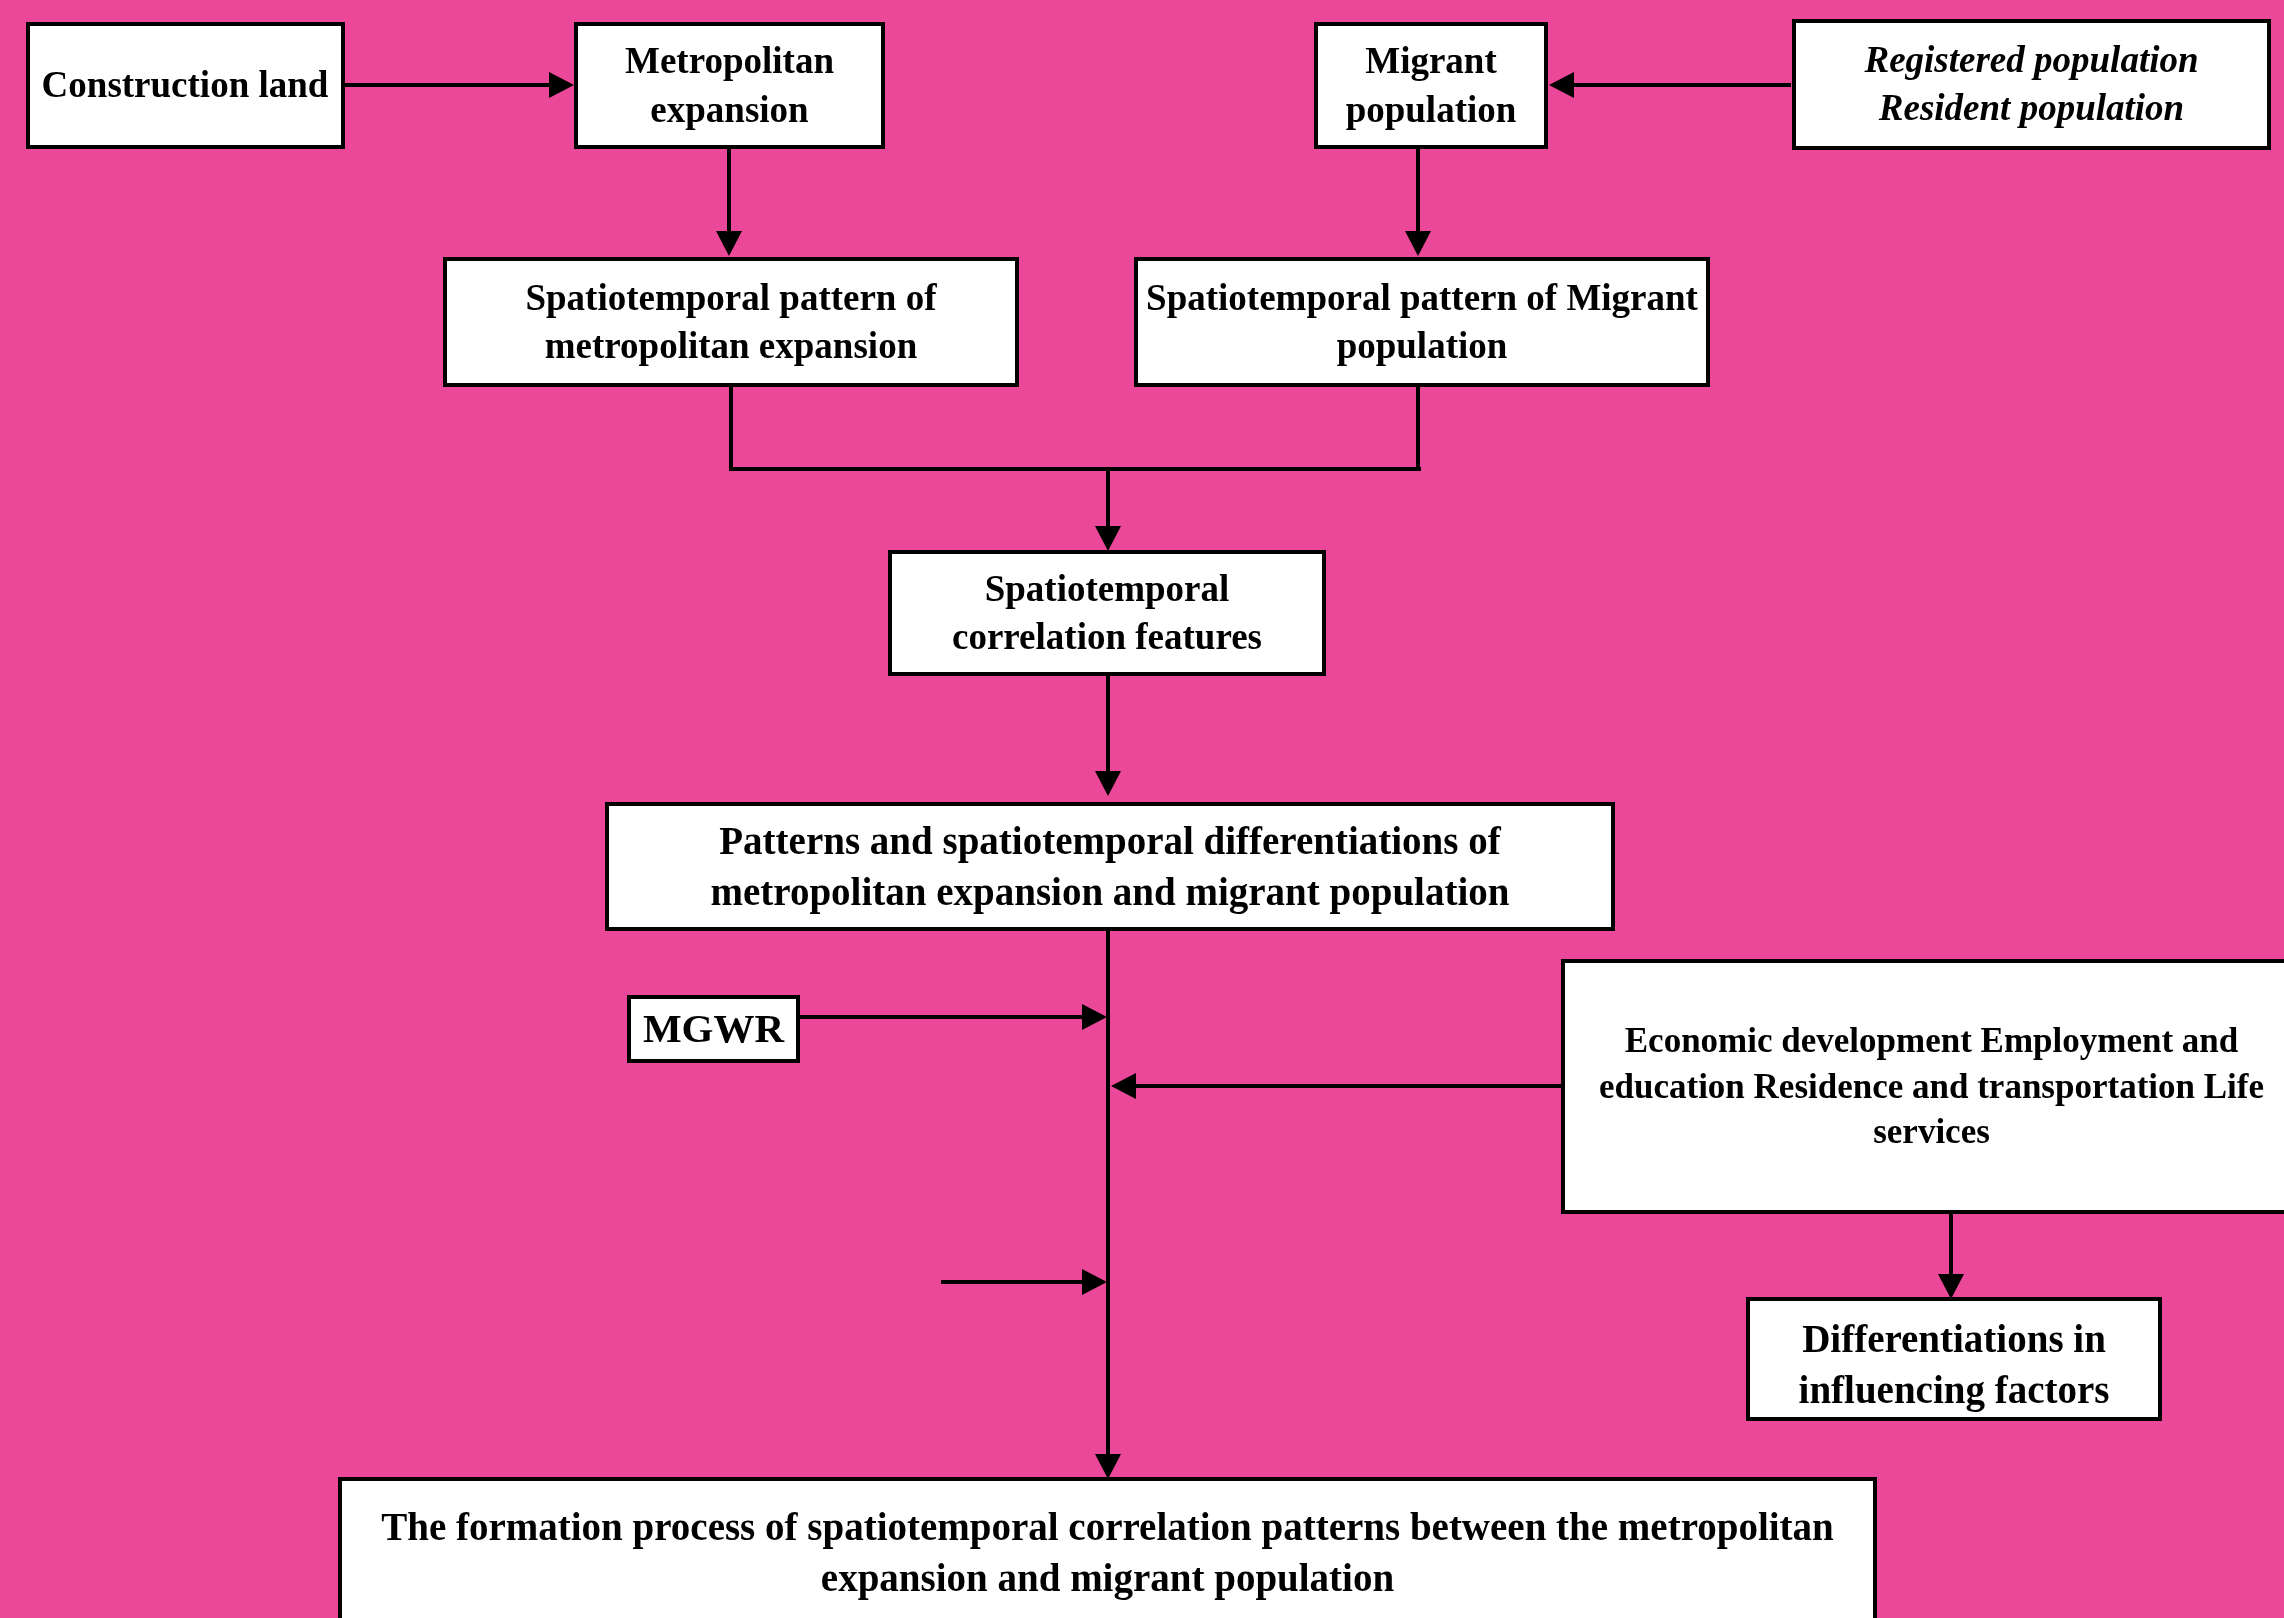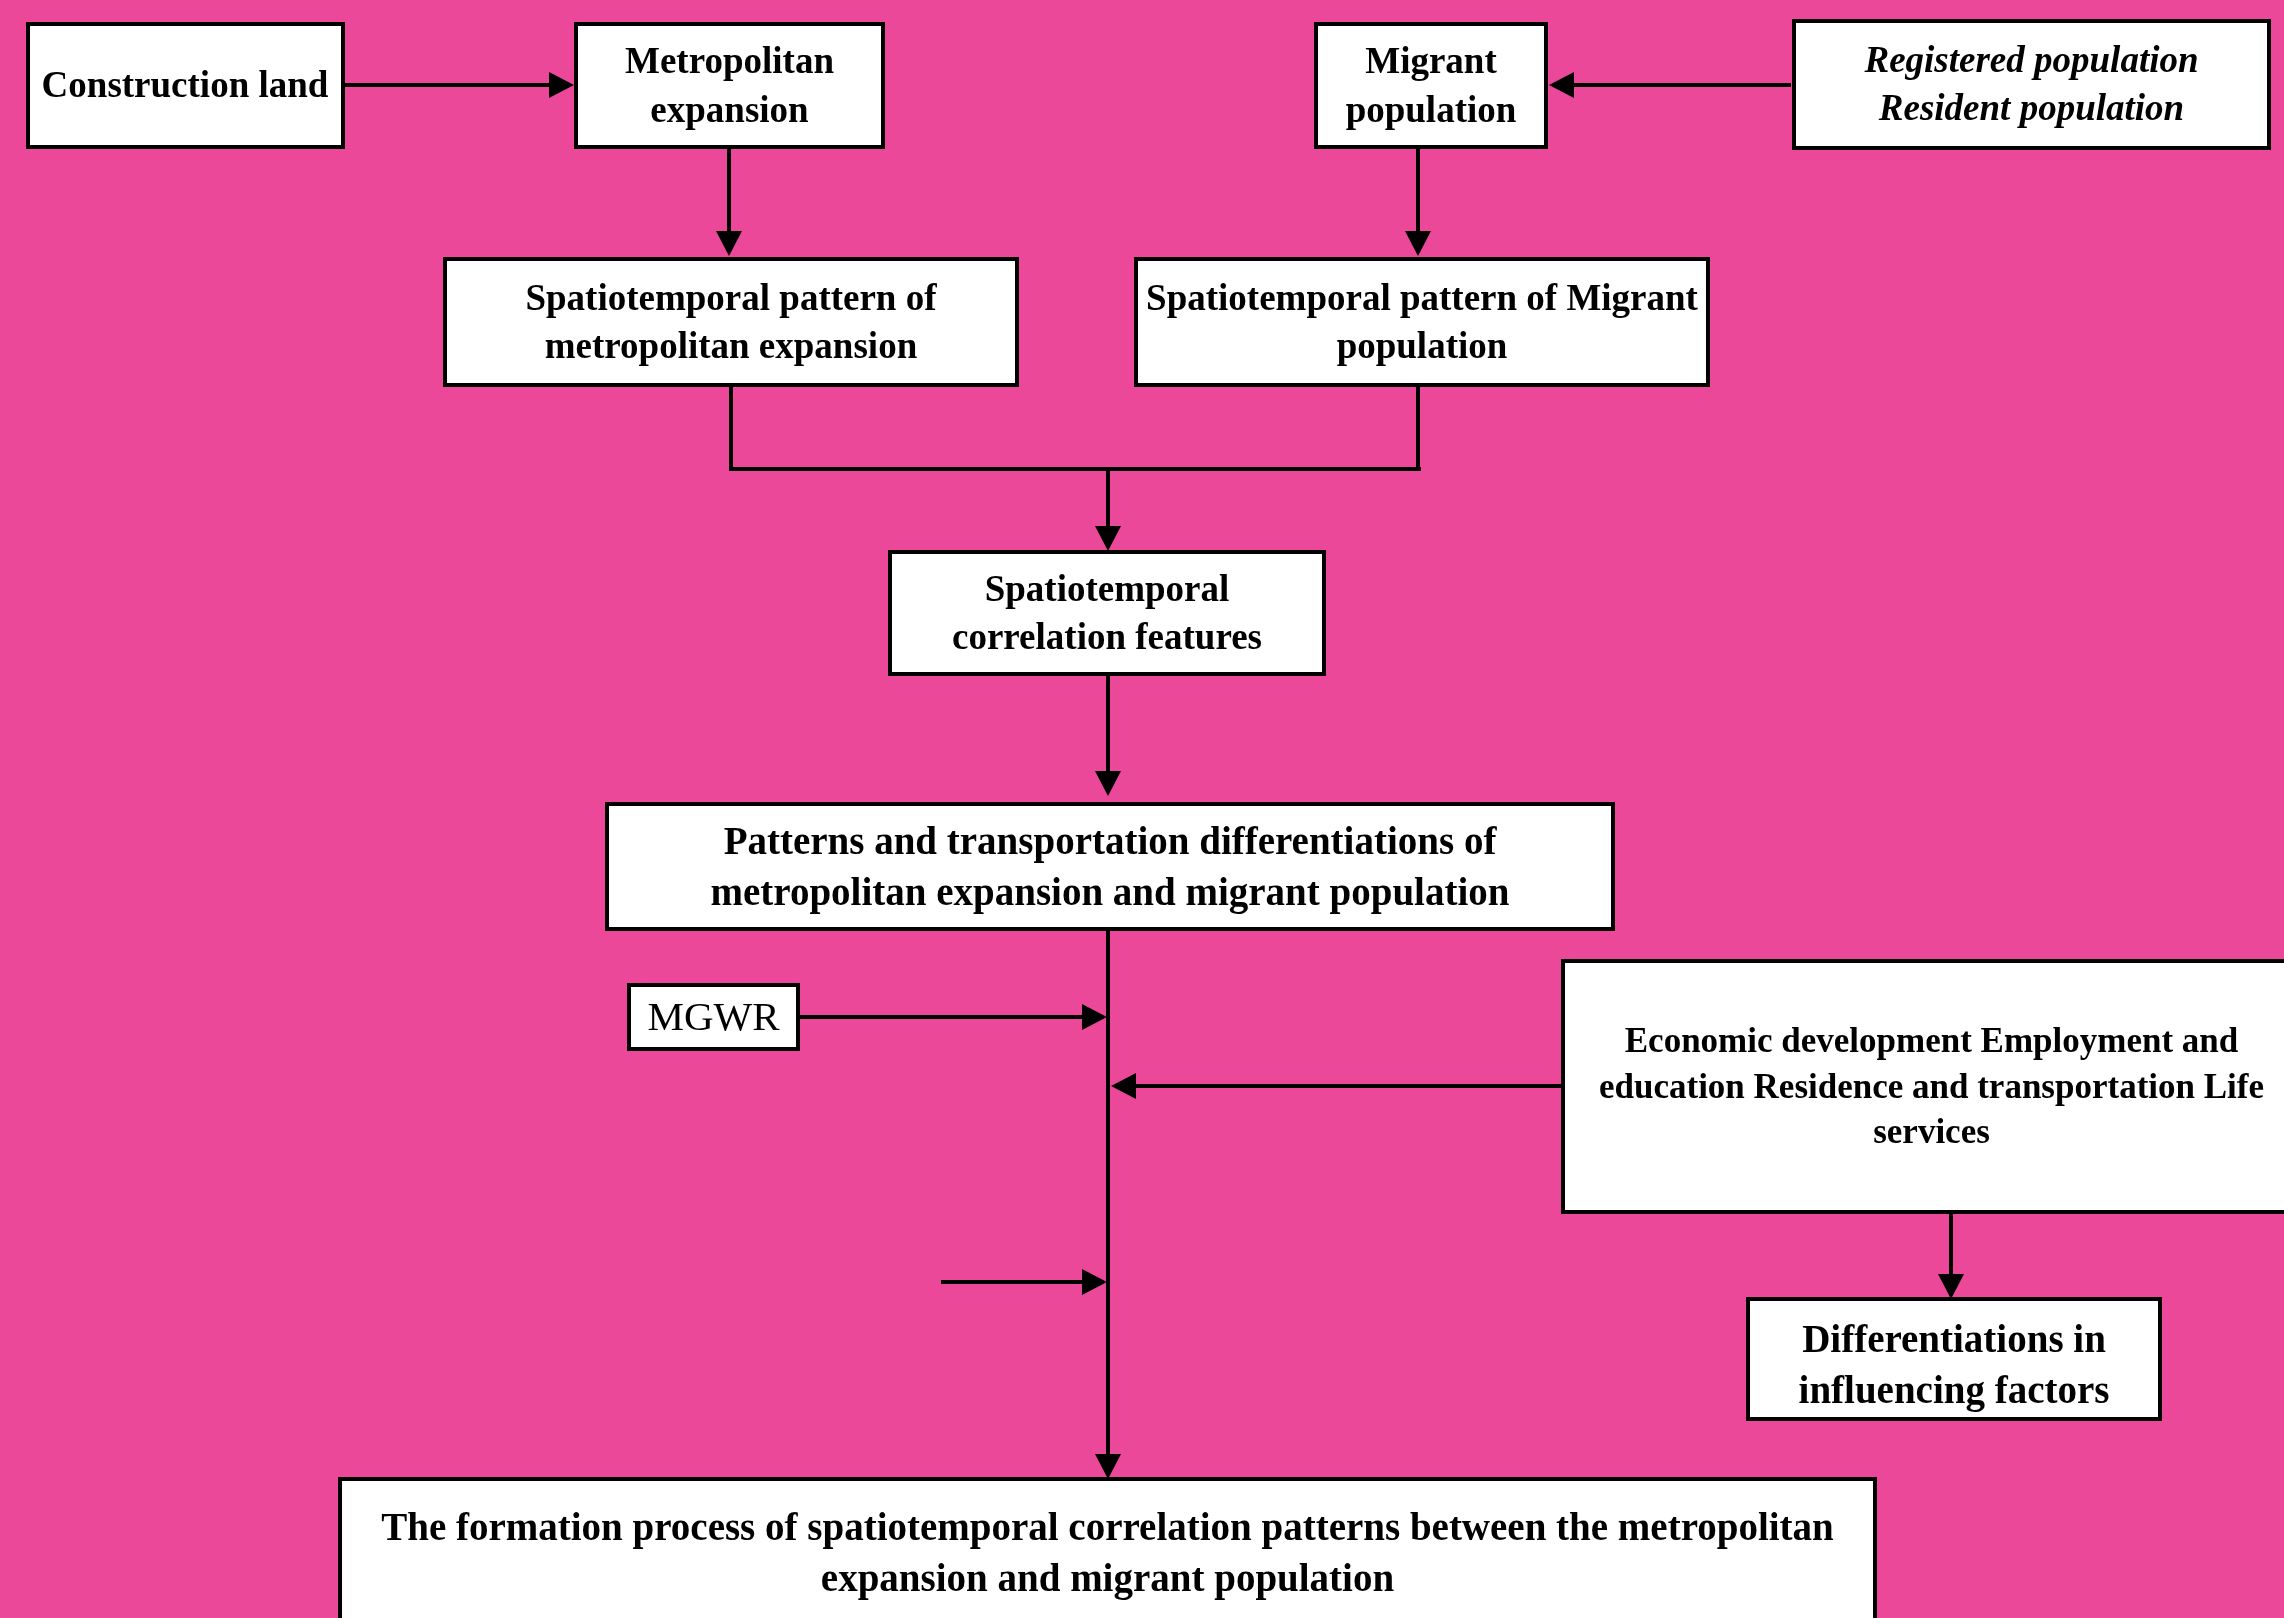--- a/index.html
+++ b/index.html
@@ -32,21 +32,22 @@
     line-height: 1.30;
     padding: 1.7px 6.8px;
     letter-spacing: 0px;
   }
   
   .cond {
     font-family: "Liberation Serif", "DejaVu Serif", serif;
     transform-origin: center center;
   }
   .plain {
-    font-weight: normal;
+    font-weight: bold;
+    margin-top: 12px;
   }
   .line {
     position: absolute;
     background: #000000;
   }
   .vline { width: 4.2px; }
   .hline { height: 4.2px; }
   .arrow {
     position: absolute;
     width: 0;
@@ -138,21 +139,21 @@
       <span>Spatiotemporal</span>
       <span>correlation features</span>
     </div>
   </div>
 
   <div class="line vline" style="left:1106px; top:676px; width:4.2px; height:100px;"></div>
   <div class="arrow arrow-down" style="left:1095px; top:771px;"></div>
 
   <div class="node cond" style="left:605px; top:802px; width:1010px; height:129px; font-size:39px;">
     <div>
-      <span>Patterns and transportation differentiations of</span>
+      <span>Patterns and spatiotemporal differentiations of</span>
       <span>metropolitan expansion and migrant population</span>
     </div>
   </div>
 
   <div class="line vline" style="left:1106px; top:931px; width:4.2px; height:542px;"></div>
   <div class="arrow arrow-down" style="left:1095px; top:1454px;"></div>
 
   <div class="node plain wide" style="left:627px; top:983px; width:173px; height:68px; font-size:41px;">
     <div>
       <span>MGWR</span>

